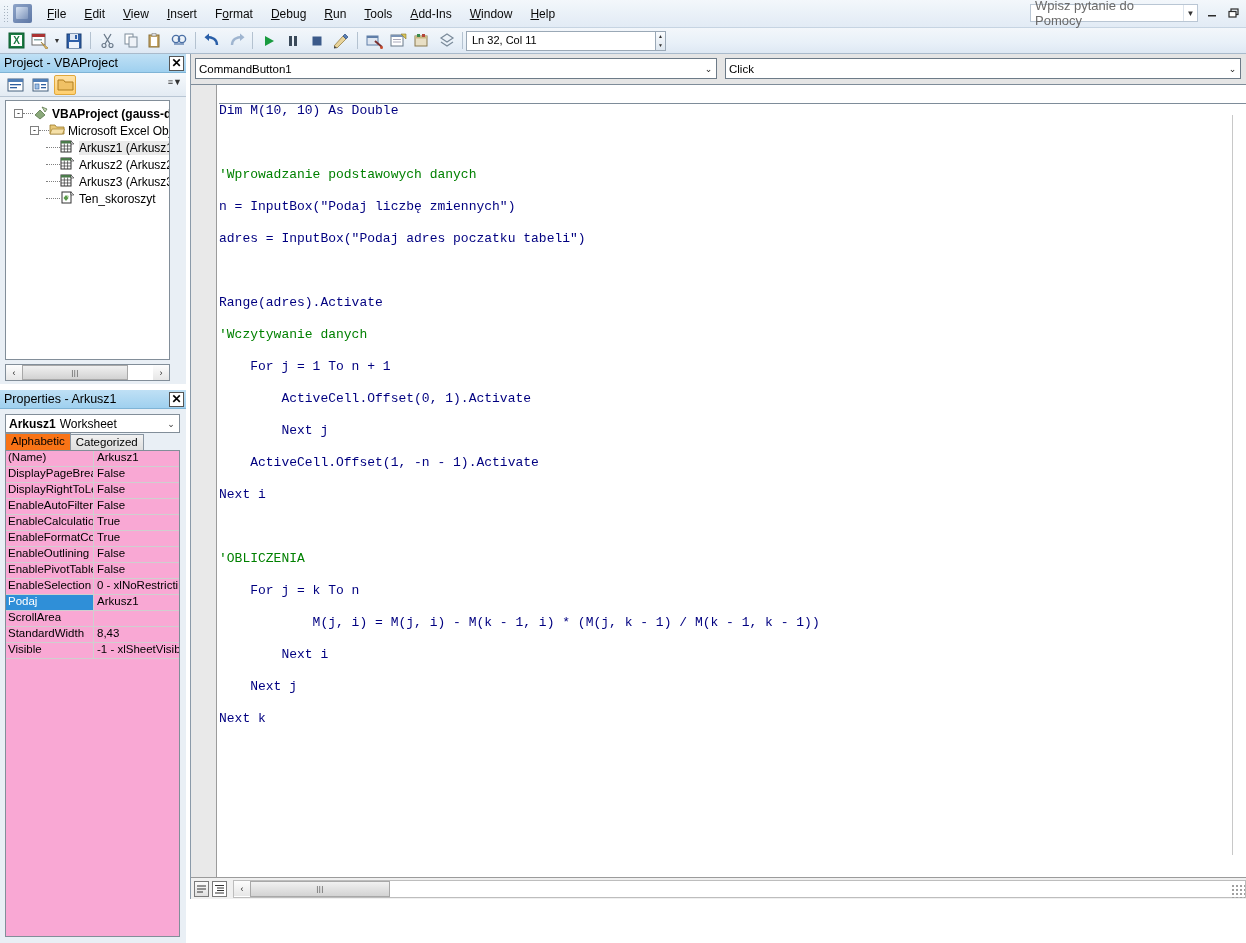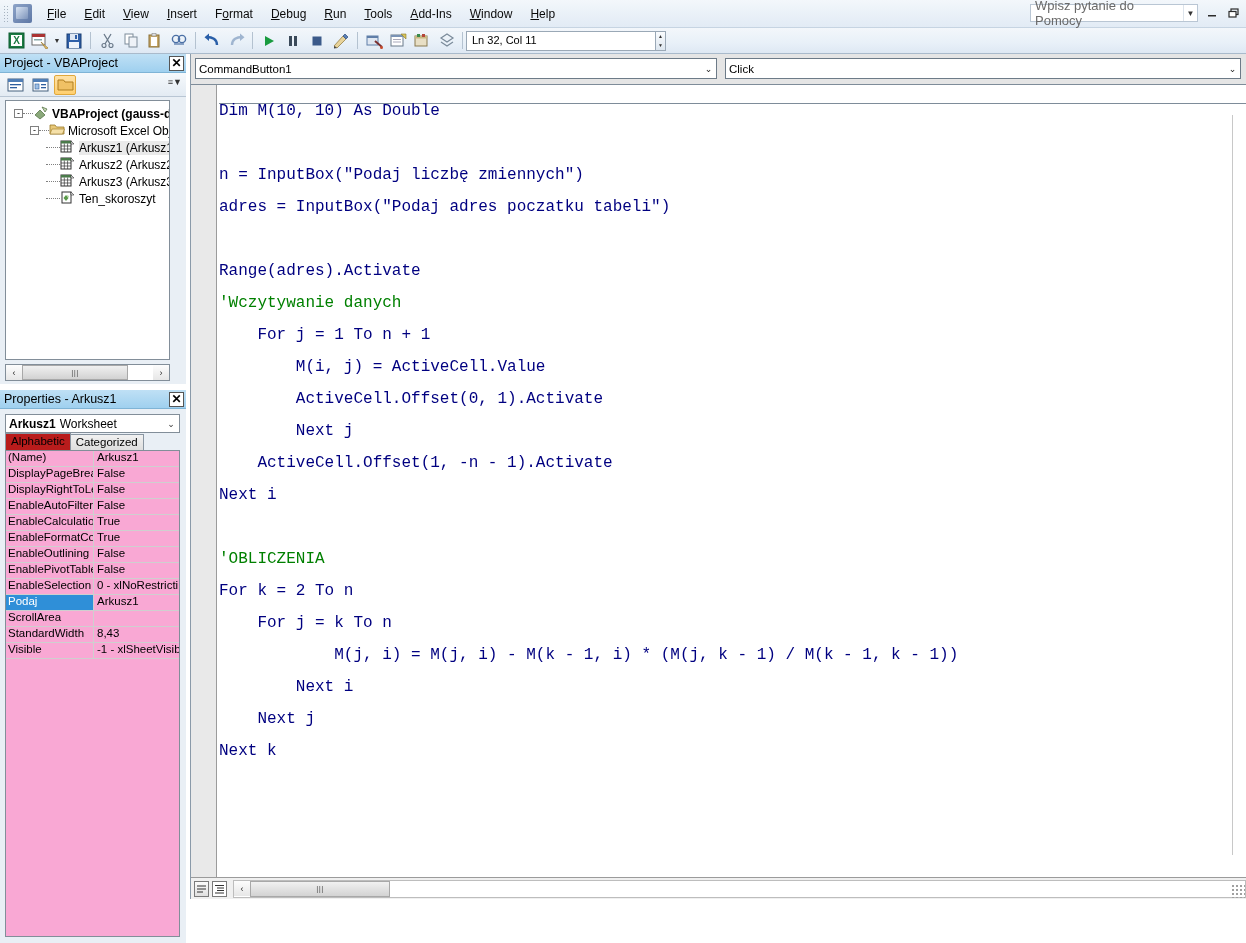--- a/index.html
+++ b/index.html
@@ -152,21 +152,21 @@
     display: flex; align-items: center; padding-left: 3px; font-size: 12px;
   }
   .prop-combo .ar { margin-left: auto; width: 16px; text-align:center; font-size: 9px; color:#333; }
   .prop-tabs { position: absolute; left: 5px; top: 43px; height: 17px; display: flex; align-items: flex-end; }
   .ptab {
     font-size: 11.5px; padding: 1px 5px 1px 5px; height: 16px;
     border: 1px solid #8a96a2; border-bottom: none;
     background: linear-gradient(to bottom,#f1f1f1,#dedede);
     margin-right: -1px;
   }
-  .ptab.active { background: #b91c1c; height: 17px; position: relative; z-index: 2; }
+  .ptab.active { background: #f97316; height: 17px; position: relative; z-index: 2; }
   .prop-grid {
     position: absolute; left: 5px; top: 60px; right: 6px; bottom: 6px;
     background: #f9a8d4; border: 1px solid #828e99; overflow: hidden;
   }
   .pg-row { display: flex; height: 16px; border-bottom: 1px solid #cfcfcf; font-size: 11.5px; }
   .pg-k { width: 88px; border-right: 1px solid #cfcfcf; padding-left: 2px; overflow: hidden; white-space: nowrap; }
   .pg-v { flex: 1; padding-left: 3px; overflow: hidden; white-space: nowrap; }
   .pg-row.hl .pg-k { background: #2f8fd8; color: #fff; }
 
   
@@ -190,21 +190,21 @@
     background: #fff; border-top: 1px solid #7e8c99;
     overflow: hidden;
   }
   .margin-bar {
     position: absolute; left: 0; top: 0; width: 26px; bottom: 0;
     background: #e9e9e9; border-right: 1px solid #9b9b9b;
   }
   .code-text {
     position: absolute; left: 28px; top: 0; right: 14px; bottom: 0;
     font-family: "Liberation Mono", "DejaVu Sans Mono", monospace;
-    font-size: 16px;
+    font-size: 13px;
     line-height: 16px;
     color: #000080;
     white-space: pre;
     padding-top: 2px;
   }
   .code-line { height: 16px; }
   .cmt { color: #008000; }
   .sep-line {
     position: absolute; left: 28px; right: 0; top: 18px; height: 1px; background: #7e8c99;
   }
@@ -616,34 +616,33 @@
         <span class="cb-ar">⌄</span>
       </div>
     </div>
 
     <div class="code-area">
       <div class="margin-bar"></div>
       <div class="sep-line"></div>
       <div class="code-text">
 <div class="code-line">Dim M(10, 10) As Double</div>
 <div class="code-line"></div>
+<div class="code-line cmt">'Wprowadzanie podstawowych danych</div>
 <div class="code-line">n = InputBox("Podaj liczbę zmiennych")</div>
 <div class="code-line">adres = InputBox("Podaj adres poczatku tabeli")</div>
 <div class="code-line"></div>
 <div class="code-line">Range(adres).Activate</div>
 <div class="code-line cmt">'Wczytywanie danych</div>
 <div class="code-line">    For j = 1 To n + 1</div>
-<div class="code-line">        M(i, j) = ActiveCell.Value</div>
 <div class="code-line">        ActiveCell.Offset(0, 1).Activate</div>
 <div class="code-line">        Next j</div>
 <div class="code-line">    ActiveCell.Offset(1, -n - 1).Activate</div>
 <div class="code-line">Next i</div>
 <div class="code-line"></div>
 <div class="code-line cmt">'OBLICZENIA</div>
-<div class="code-line">For k = 2 To n</div>
 <div class="code-line">    For j = k To n</div>
 <div class="code-line">            M(j, i) = M(j, i) - M(k - 1, i) * (M(j, k - 1) / M(k - 1, k - 1))</div>
 <div class="code-line">        Next i</div>
 <div class="code-line">    Next j</div>
 <div class="code-line">Next k</div>
 <div class="code-line"></div>
 
 
 
 

